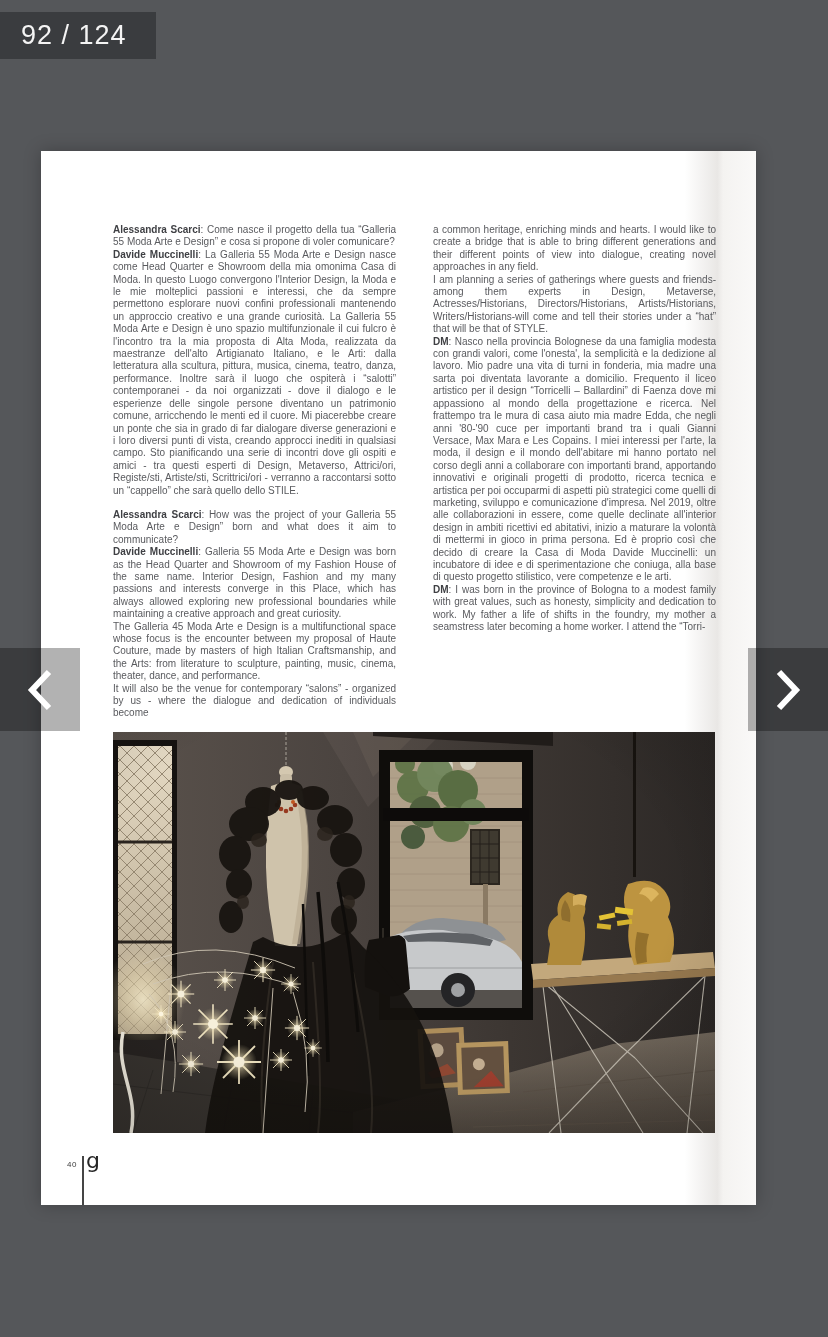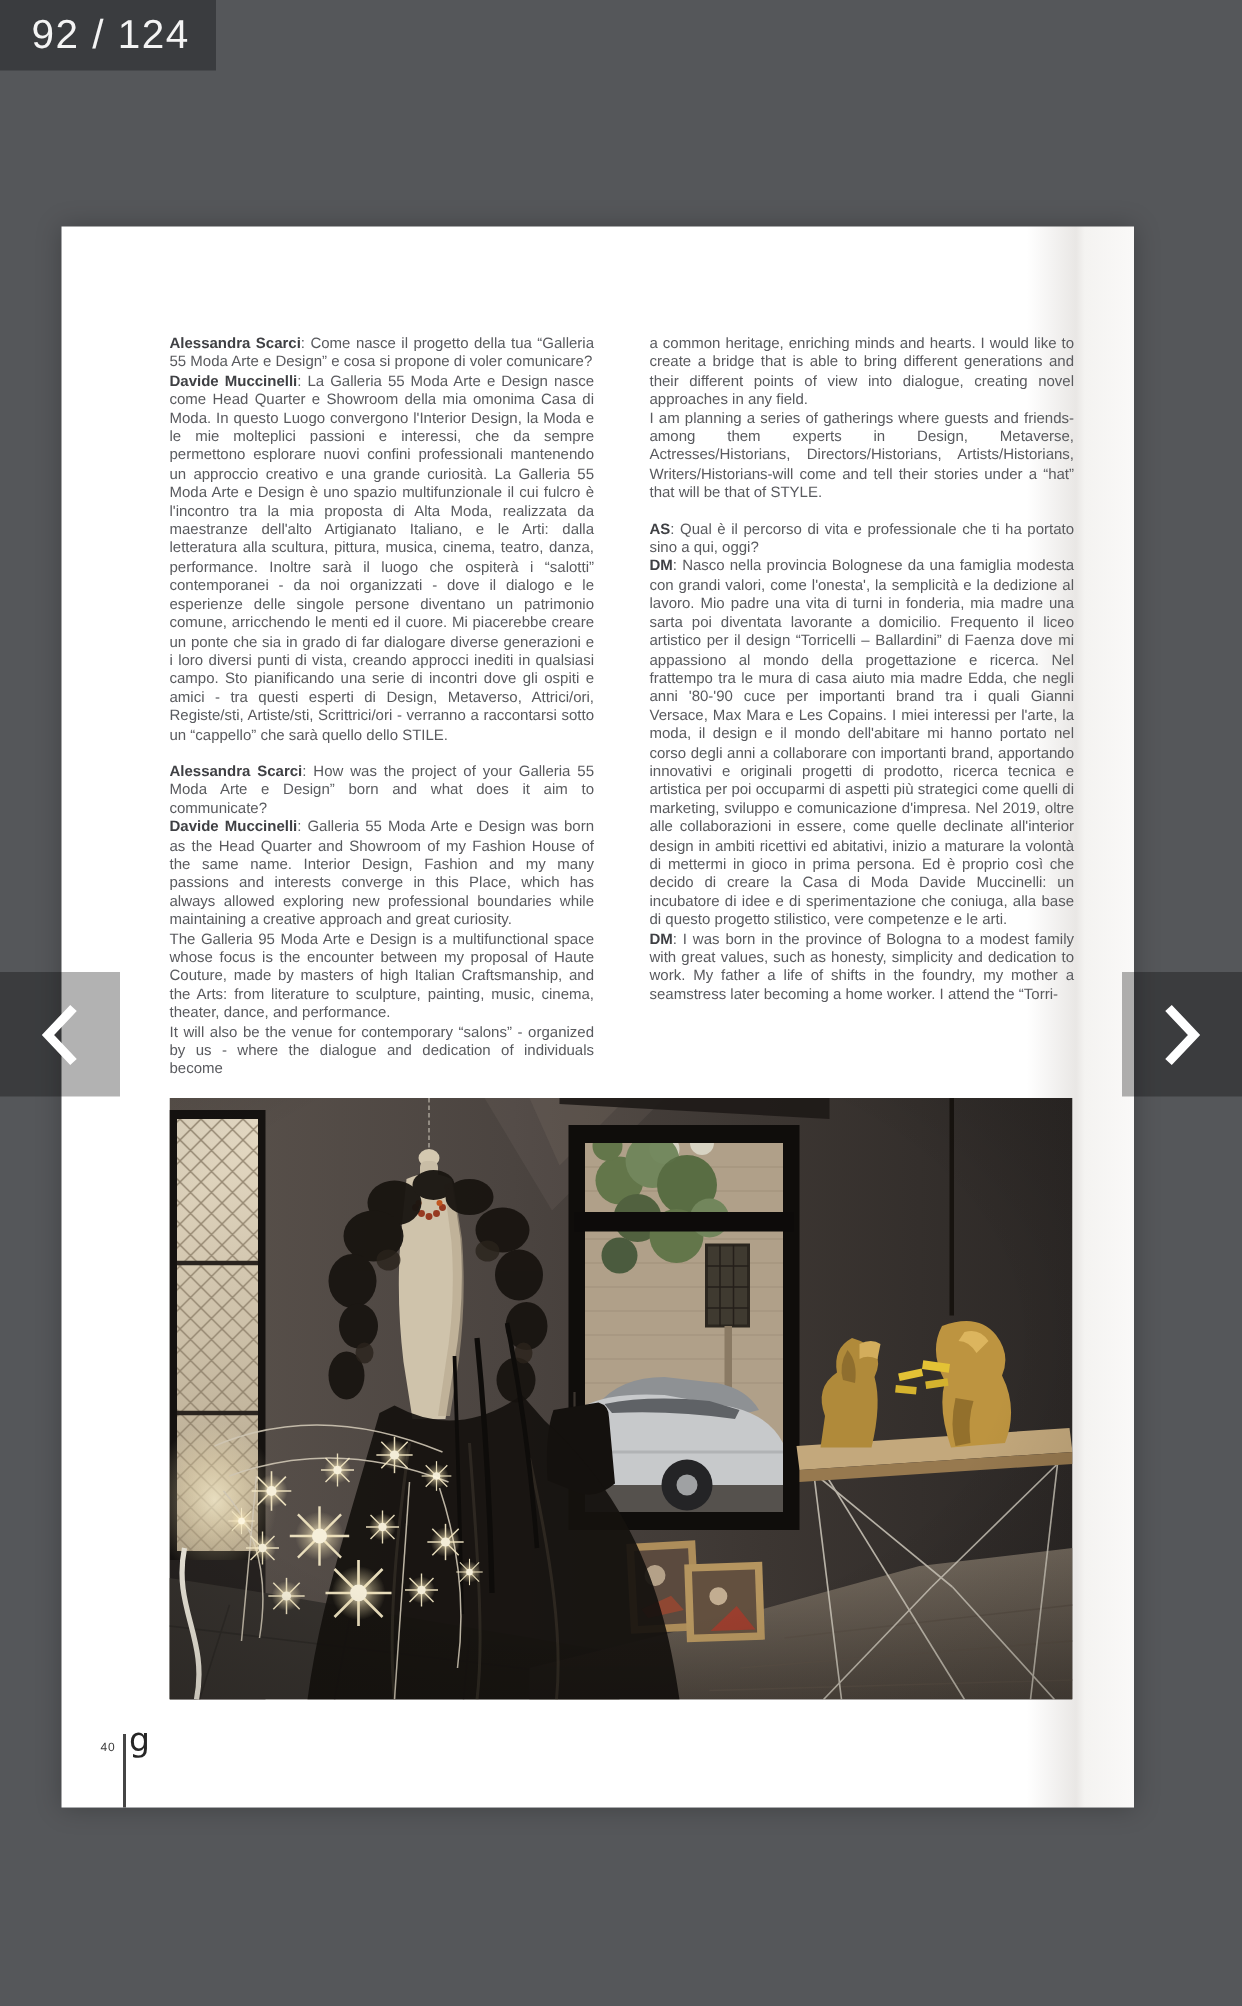--- a/index.html
+++ b/index.html
@@ -1,19 +1,19 @@
 <!DOCTYPE html>
 <html><head>
 <meta charset="utf-8">
 <style>
   html,body{margin:0;padding:0;}
   body{width:828px;height:1337px;overflow:hidden;position:relative;
        background:#55575a;font-family:"Liberation Sans",sans-serif;}
   .viewer{position:absolute;inset:0;width:828px;height:1337px;}
-  .page-counter{position:absolute;left:0;top:0;width:144px;height:47px;background:#3a3c3f;
+  .page-counter{position:absolute;left:0;top:12px;width:156px;height:47px;background:#3a3c3f;
        color:#f4f4f4;font-size:27px;line-height:47px;padding-left:21px;box-sizing:border-box;
        letter-spacing:1px;}
   .page{position:absolute;left:41px;top:151px;width:715px;height:1054px;
        background:linear-gradient(90deg,#ffffff 0%,#ffffff 90%,#e9e7e5 94.6%,#f4f3f1 95.4%,#faf9f8 100%);
        box-shadow:0 0 16px rgba(0,0,0,0.25);}
   .columns{position:absolute;left:72px;top:73px;width:643px;display:flex;gap:37px;}
   .col{width:283px;font-size:10px;line-height:12.4px;color:#595a5e;text-align:justify;
        letter-spacing:0;}
   .col p{margin:0;}
   .col p.gap{margin-top:12px;}
@@ -38,27 +38,26 @@
   <div class="page-counter">92 / 124</div>
 
   <div class="page">
 
     <div class="columns">
       <div class="col">
           <p><b class="speaker">Alessandra Scarci</b>: Come nasce il progetto della tua “Galleria 55 Moda Arte e Design” e cosa si propone di voler comunicare?</p>
           <p><b class="speaker">Davide Muccinelli</b>: La Galleria 55 Moda Arte e Design nasce come Head Quarter e Showroom della mia omonima Casa di Moda. In questo Luogo convergono l'Interior Design, la Moda e le mie molteplici passioni e interessi, che da sempre permettono esplorare nuovi confini professionali mantenendo un approccio creativo e una grande curiosità. La Galleria 55 Moda Arte e Design è uno spazio multifunzionale il cui fulcro è l'incontro tra la mia proposta di Alta Moda, realizzata da maestranze dell'alto Artigianato Italiano, e le Arti: dalla letteratura alla scultura, pittura, musica, cinema, teatro, danza, performance. Inoltre sarà il luogo che ospiterà i “salotti” contemporanei - da noi organizzati - dove il dialogo e le esperienze delle singole persone diventano un patrimonio comune, arricchendo le menti ed il cuore. Mi piacerebbe creare un ponte che sia in grado di far dialogare diverse generazioni e i loro diversi punti di vista, creando approcci inediti in qualsiasi campo. Sto pianificando una serie di incontri dove gli ospiti e amici - tra questi esperti di Design, Metaverso, Attrici/ori, Registe/sti, Artiste/sti, Scrittrici/ori - verranno a raccontarsi sotto un “cappello” che sarà quello dello STILE.</p>
           <p class="italic gap"><b class="speaker">Alessandra Scarci</b>: How was the project of your Galleria 55 Moda Arte e Design” born and what does it aim to communicate?</p>
           <p class="italic"><b class="speaker">Davide Muccinelli</b>: Galleria 55 Moda Arte e Design was born as the Head Quarter and Showroom of my Fashion House of the same name. Interior Design, Fashion and my many passions and interests converge in this Place, which has always allowed exploring new professional boundaries while maintaining a creative approach and great curiosity.</p>
-          <p class="italic">The Galleria 95 Moda Arte e Design is a multifunctional space whose focus is the encounter between my proposal of Haute Couture, made by masters of high Italian Craftsmanship, and the Arts: from literature to sculpture, painting, music, cinema, theater, dance, and performance.</p>
+          <p class="italic">The Galleria 45 Moda Arte e Design is a multifunctional space whose focus is the encounter between my proposal of Haute Couture, made by masters of high Italian Craftsmanship, and the Arts: from literature to sculpture, painting, music, cinema, theater, dance, and performance.</p>
           <p class="italic">It will also be the venue for contemporary “salons” - organized by us - where the dialogue and dedication of individuals become</p>
         </div>
       <div class="col">
           <p class="italic">a common heritage, enriching minds and hearts. I would like to create a bridge that is able to bring different generations and their different points of view into dialogue, creating novel approaches in any field.</p>
           <p class="italic">I am planning a series of gatherings where guests and friends-among them experts in Design, Metaverse, Actresses/Historians, Directors/Historians, Artists/Historians, Writers/Historians-will come and tell their stories under a “hat” that will be that of STYLE.</p>
-          <p class="gap"><b class="speaker">AS</b>: Qual è il percorso di vita e professionale che ti ha portato sino a qui, oggi?</p>
           <p><b class="speaker">DM</b>: Nasco nella provincia Bolognese da una famiglia modesta con grandi valori, come l'onesta', la semplicità e la dedizione al lavoro. Mio padre una vita di turni in fonderia, mia madre una sarta poi diventata lavorante a domicilio. Frequento il liceo artistico per il design “Torricelli – Ballardini” di Faenza dove mi appassiono al mondo della progettazione e ricerca. Nel frattempo tra le mura di casa aiuto mia madre Edda, che negli anni '80-'90 cuce per importanti brand tra i quali Gianni Versace, Max Mara e Les Copains. I miei interessi per l'arte, la moda, il design e il mondo dell'abitare mi hanno portato nel corso degli anni a collaborare con importanti brand, apportando innovativi e originali progetti di prodotto, ricerca tecnica e artistica per poi occuparmi di aspetti più strategici come quelli di marketing, sviluppo e comunicazione d'impresa. Nel 2019, oltre alle collaborazioni in essere, come quelle declinate all'interior design in ambiti ricettivi ed abitativi, inizio a maturare la volontà di mettermi in gioco in prima persona. Ed è proprio così che decido di creare la Casa di Moda Davide Muccinelli: un incubatore di idee e di sperimentazione che coniuga, alla base di questo progetto stilistico, vere competenze e le arti.</p>
           <p class="italic"><b class="speaker">DM</b>: I was born in the province of Bologna to a modest family with great values, such as honesty, simplicity and dedication to work. My father a life of shifts in the foundry, my mother a seamstress later becoming a home worker. I attend the “Torri-</p>
         </div>
     </div>
 
     <div class="photo-wrap">
       <svg width="602" height="401" viewBox="0 0 602 401">
         <defs>
           <linearGradient id="wallG" x1="0" y1="0" x2="1" y2="0">
             <stop offset="0" stop-color="#5a524c"></stop>

